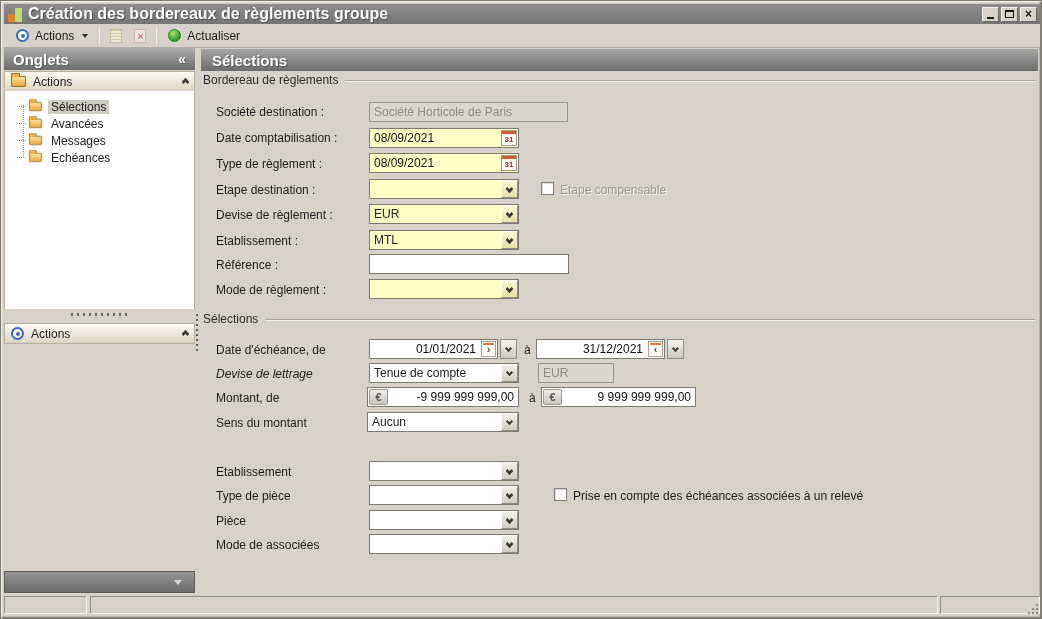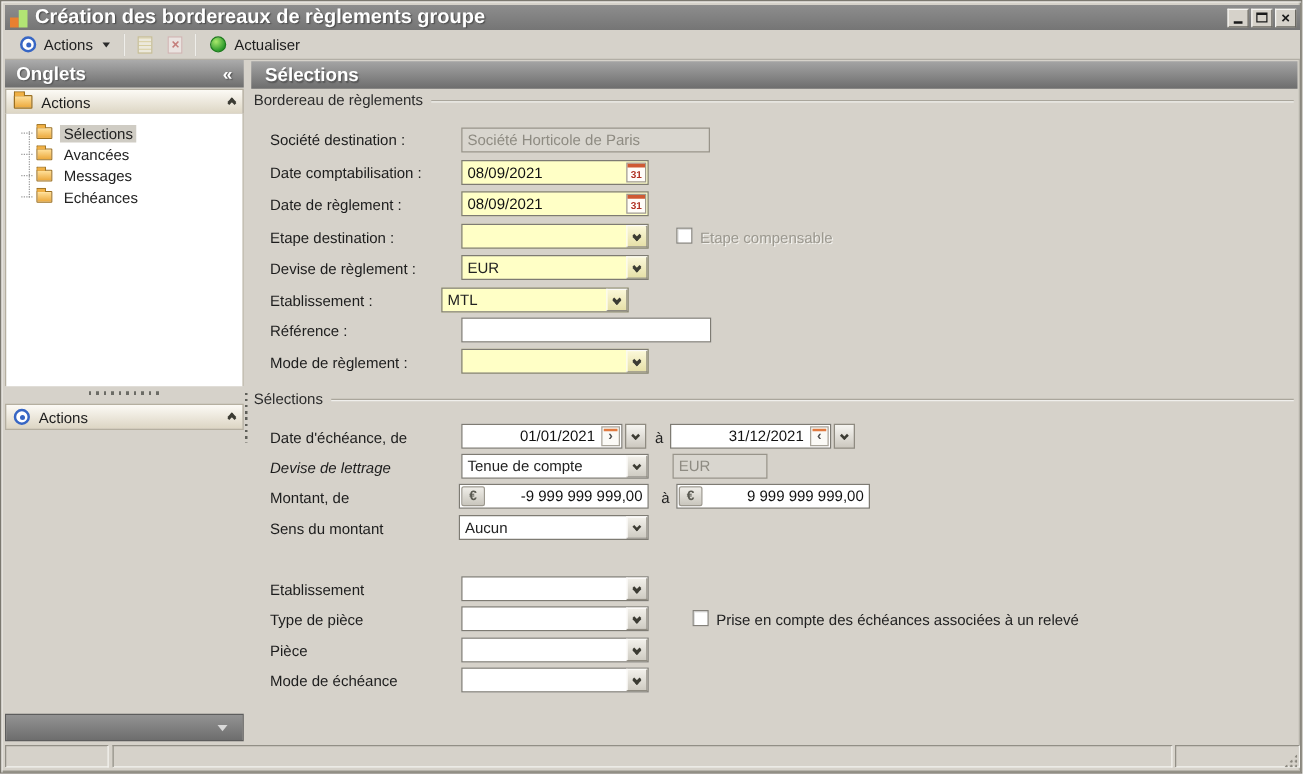--- a/index.html
+++ b/index.html
@@ -247,21 +247,21 @@
   <div class="ctl disabled" style="left:368px; top:101px; width:199px;">
     <input disabled="" value="Société Horticole de Paris" style="">
   </div>
 
   <span class="flabel" style="top:130px;">Date comptabilisation :</span>
   <div class="ctl yellow" style="left:368px; top:127px; width:150px;">
     <input value="08/09/2021" style="">
     <span class="cal">31</span>
   </div>
 
-  <span class="flabel" style="top:156px;">Date de règlement :</span>
+  <span class="flabel" style="top:156px;">Type de règlement :</span>
   <div class="ctl yellow" style="left:368px; top:152px; width:150px;">
     <input value="08/09/2021" style="">
     <span class="cal">31</span>
   </div>
 
   <span class="flabel" style="top:182px;">Etape destination :</span>
   <div class="ctl yellow" style="left:368px; top:178px; width:150px;">
     <span class="val"></span>
     <span class="cbtn on-yellow">
         <span class="chv"></span>
@@ -274,21 +274,21 @@
   <span class="flabel" style="top:207px;">Devise de règlement :</span>
   <div class="ctl yellow" style="left:368px; top:203px; width:150px;">
     <span class="val">EUR</span>
     <span class="cbtn on-yellow">
         <span class="chv"></span>
         <span class="chv"></span>
       </span>
   </div>
 
   <span class="flabel" style="top:233px;">Etablissement :</span>
-  <div class="ctl yellow" style="left:352px; top:229px; width:150px;">
+  <div class="ctl yellow" style="left:368px; top:229px; width:150px;">
     <span class="val">MTL</span>
     <span class="cbtn on-yellow">
         <span class="chv"></span>
         <span class="chv"></span>
       </span>
   </div>
 
   <span class="flabel" style="top:257px;">Référence :</span>
   <div class="ctl" style="left:368px; top:253px; width:200px;">
     <input value="" style="">
@@ -377,21 +377,21 @@
 
   <span class="flabel" style="top:513px;">Pièce</span>
   <div class="ctl" style="left:368px; top:509px; width:150px;">
     <span class="val"></span>
     <span class="cbtn">
         <span class="chv"></span>
         <span class="chv"></span>
       </span>
   </div>
 
-  <span class="flabel" style="top:537px;">Mode de échéance</span>
+  <span class="flabel" style="top:537px;">Mode de associées</span>
   <div class="ctl" style="left:368px; top:533px; width:150px;">
     <span class="val"></span>
     <span class="cbtn">
         <span class="chv"></span>
         <span class="chv"></span>
       </span>
   </div>
 
   <div class="statusbar">
     <span class="sb-panel" style="left:0; width:83px;"></span>

